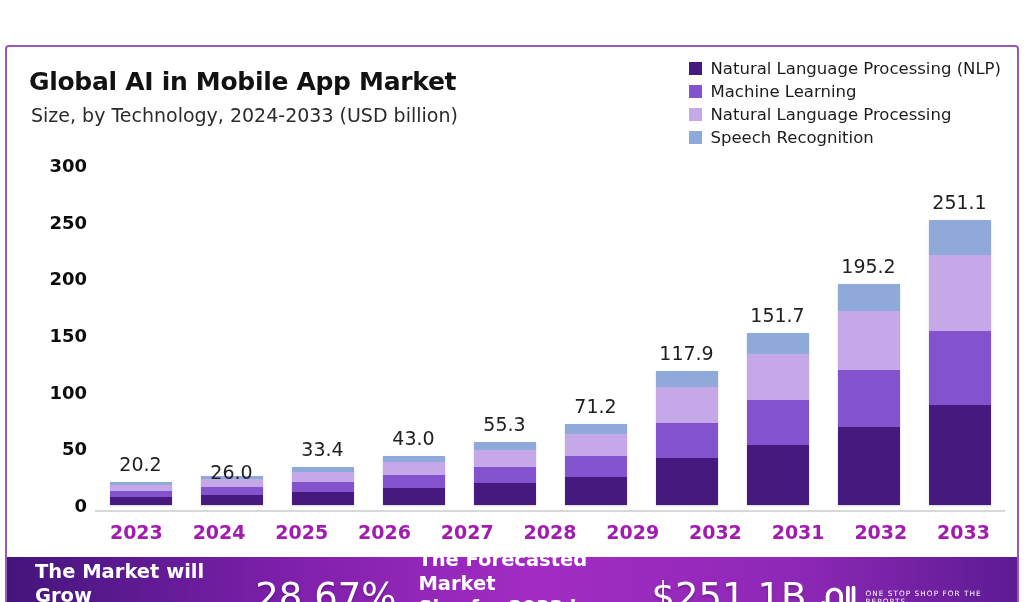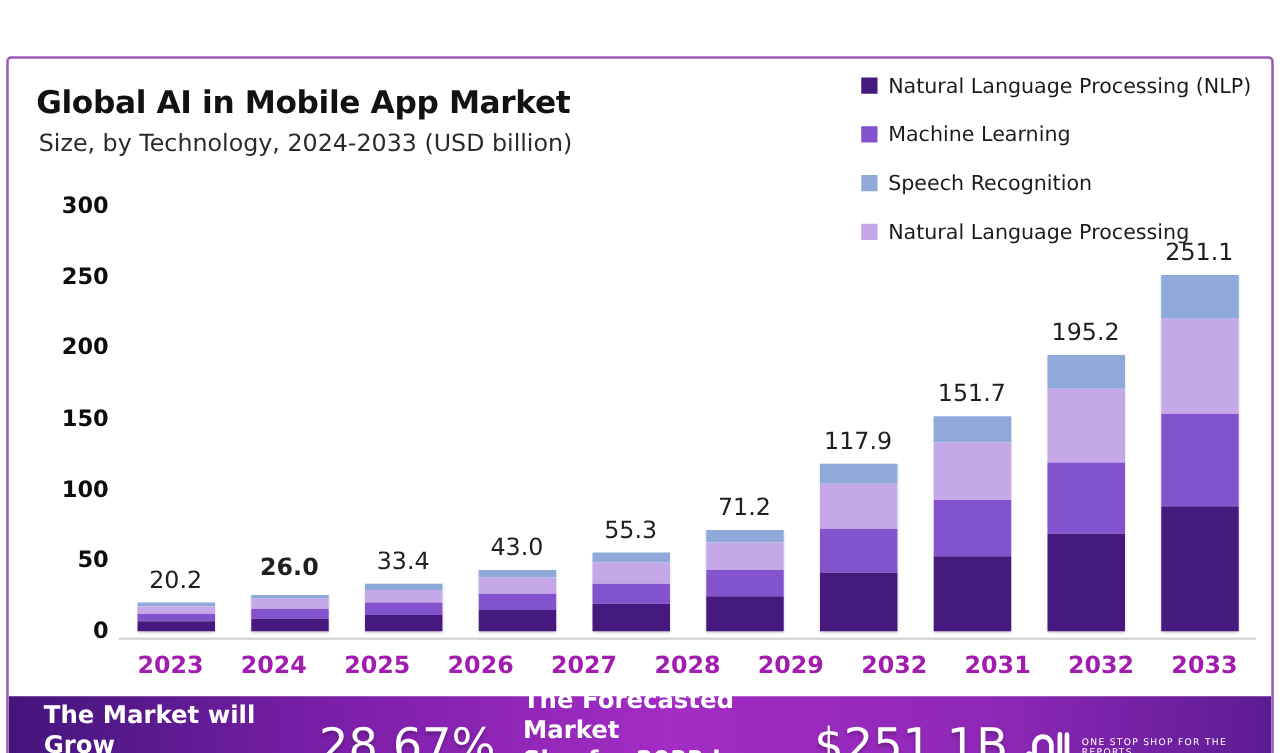--- a/index.html
+++ b/index.html
@@ -26,21 +26,21 @@
     font-size: 25px; font-weight: bold; color: #121212;
     letter-spacing: -0.3px;
   }
   #subtitle {
     position: absolute; left: 24px; top: 57px;
     font-size: 19px; color: #2b2b2b;
   }
   
   #legend {
     position: absolute; right: 16px; top: 12px;
-    display: flex; flex-direction: column; gap: 20px;
+    display: flex; flex-direction: column; gap: 4px;
   }
   .legend-item { display: flex; align-items: center; gap: 9px; height: 19px; }
   .legend-swatch { width: 13px; height: 13px; flex: 0 0 13px; }
   .legend-label { font-size: 16.5px; color: #1c1c1c; white-space: nowrap; }
   
   #plot {
     position: absolute;
     left: 0; top: 100px;
     width: 1010px; height: 365px;
   }
@@ -119,26 +119,26 @@
     <div id="legend">
         <div class="legend-item">
           <span class="legend-swatch" style="background: rgb(70, 25, 126);"></span>
           <span class="legend-label">Natural Language Processing (NLP)</span>
         </div>
         <div class="legend-item">
           <span class="legend-swatch" style="background: rgb(130, 83, 204);"></span>
           <span class="legend-label">Machine Learning</span>
         </div>
         <div class="legend-item">
+          <span class="legend-swatch" style="background: rgb(197, 168, 232);"></span>
+          <span class="legend-label">Natural Language Processing</span>
+        </div>
+        <div class="legend-item">
           <span class="legend-swatch" style="background: rgb(143, 169, 219);"></span>
           <span class="legend-label">Speech Recognition</span>
-        </div>
-        <div class="legend-item">
-          <span class="legend-swatch" style="background: rgb(197, 168, 232);"></span>
-          <span class="legend-label">Natural Language Processing</span>
         </div>
       </div>
   </div>
 
   <div id="plot">
     <div id="ylabels">
         <div class="ytick" style="top: 358px;">0</div>
         <div class="ytick" style="top: 301.333px;">50</div>
         <div class="ytick" style="top: 244.667px;">100</div>
         <div class="ytick" style="top: 188px;">150</div>
@@ -151,21 +151,21 @@
         <div class="bar-col">
           <div class="bar-total" style="bottom: 36.8933px;">20.2</div>
           <div class="bar-stack" style="margin-bottom: 7px;">
             <div class="seg" style="height: 2.72px; background: rgb(143, 169, 219);"></div>
             <div class="seg" style="height: 6.12px; background: rgb(197, 168, 232);"></div>
             <div class="seg" style="height: 6.00667px; background: rgb(130, 83, 204);"></div>
             <div class="seg" style="height: 8.04667px; background: rgb(70, 25, 126);"></div>
           </div>
         </div>
         <div class="bar-col">
-          <div class="bar-total" style="bottom: 47px; font-weight: bold;">26.0</div>
+          <div class="bar-total" style="bottom: 29px;">26.0</div>
           <div class="bar-stack" style="margin-bottom: 7px;">
             <div class="seg" style="height: 3.51333px; background: rgb(143, 169, 219);"></div>
             <div class="seg" style="height: 7.93333px; background: rgb(197, 168, 232);"></div>
             <div class="seg" style="height: 7.70667px; background: rgb(130, 83, 204);"></div>
             <div class="seg" style="height: 10.3133px; background: rgb(70, 25, 126);"></div>
           </div>
         </div>
         <div class="bar-col">
           <div class="bar-total" style="bottom: 51.8533px;">33.4</div>
           <div class="bar-stack" style="margin-bottom: 7px;">

